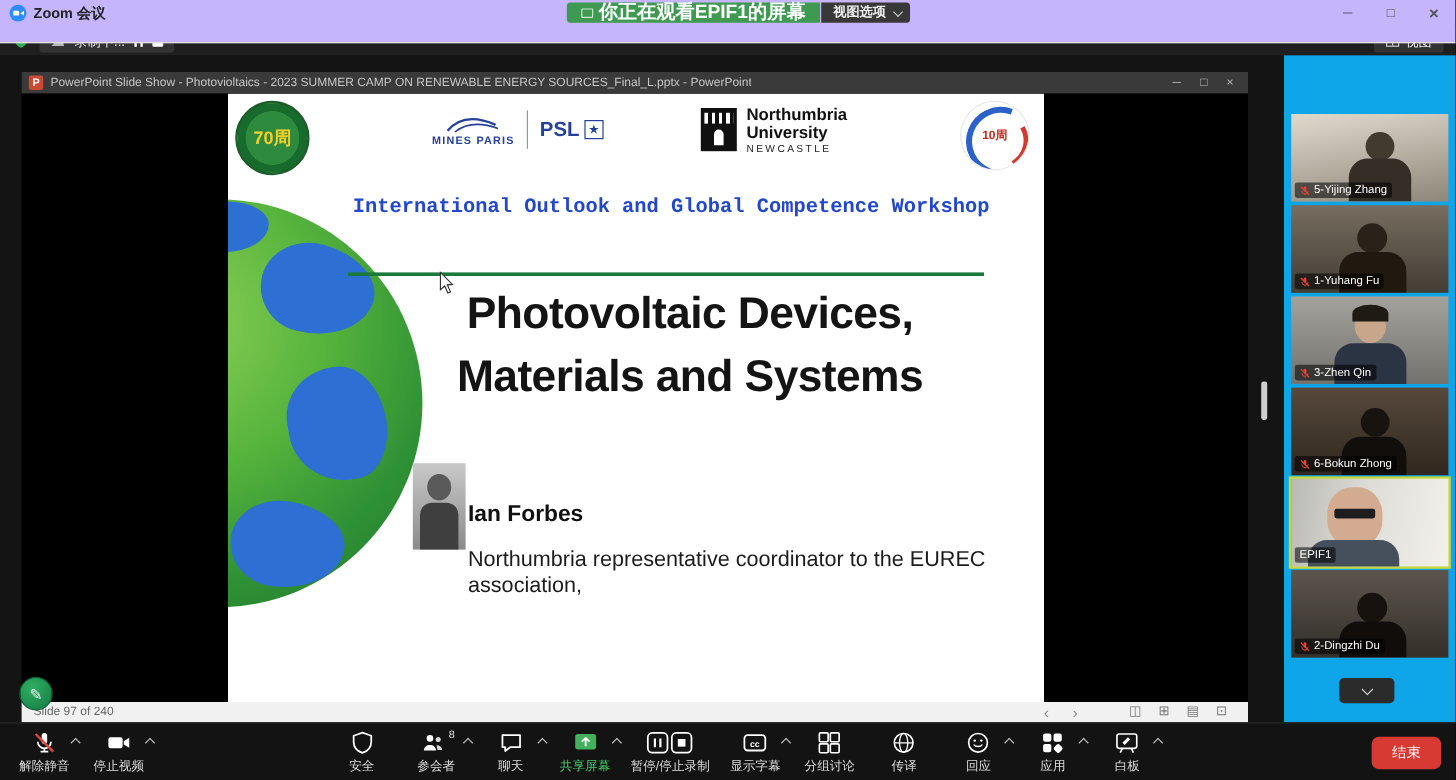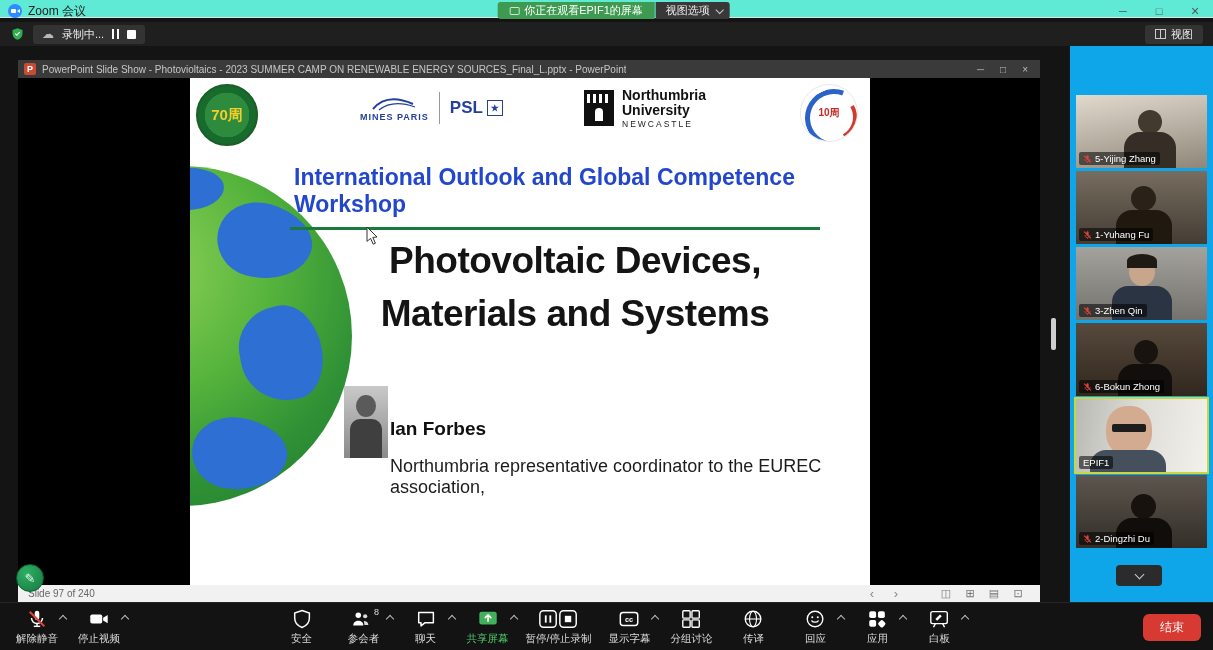--- a/index.html
+++ b/index.html
@@ -1,26 +1,26 @@
 <!DOCTYPE html>
 <html><head>
 <meta charset="utf-8">
 <style>
   * { margin:0; padding:0; box-sizing:border-box; }
   html,body { width:1213px; height:650px; overflow:hidden; }
   body { position:relative; background:#141414; font-family:"Liberation Sans",sans-serif; }
 
   
-  .topbar{position:absolute;left:0;top:0;width:100%;height:18px;background:#5eead4;border-bottom:1px solid #e3e3e3;z-index:30;}
+  .topbar{position:absolute;left:0;top:0;width:100%;height:36px;background:#c4b5fd;border-bottom:1px solid #e3e3e3;z-index:30;font-weight:bold;}
   .zoom-brand{position:absolute;left:8px;top:0;height:22px;display:flex;align-items:center;gap:6px;font-size:12px;color:#222;}
   .zoom-cam{width:14px;height:14px;border-radius:50%;background:#2d8cff;position:relative;}
   .zoom-cam::after{content:"";position:absolute;left:3px;top:5px;width:5px;height:4px;background:#fff;border-radius:1px;}
   .zoom-cam::before{content:"";position:absolute;left:8.5px;top:5px;border-top:2px solid transparent;border-bottom:2px solid transparent;border-right:3px solid #fff;}
   .banner{position:absolute;left:50%;top:2px;transform:translateX(-47%);display:flex;height:17px;}
-  .watch-pill{background:#3d9a50;color:#fff;font-size:11px;line-height:17px;padding:0 12px;border-radius:3px 0 0 3px;display:flex;align-items:center;gap:5px;white-space:nowrap;}
+  .watch-pill{background:#3d9a50;color:#fff;font-size:16px;line-height:17px;padding:0 12px;border-radius:3px 0 0 3px;display:flex;align-items:center;gap:5px;white-space:nowrap;}
   .monitor-ic{width:10px;height:8px;border:1px solid #c9e6cf;border-radius:1px;}
   .view-options{background:#383838;color:#ededed;font-size:11px;line-height:17px;padding:0 20px 0 10px;border-radius:0 3px 3px 0;margin-left:1px;position:relative;white-space:nowrap;}
   .view-options::after{content:"";position:absolute;right:7px;top:5px;width:5px;height:5px;border-right:1.4px solid #ccc;border-bottom:1.4px solid #ccc;transform:rotate(45deg);}
   .win-controls{position:absolute;right:0;top:0;height:22px;display:flex;}
   .win-btn{width:36px;height:22px;display:flex;align-items:center;justify-content:center;color:#555;font-size:11px;}
   .win-btn.close{font-size:14px;}
 
   
   .recbar{position:absolute;left:0;top:22px;width:100%;height:24px;background:#1f1f1f;display:flex;align-items:center;padding:0 10px;gap:8px;z-index:29;}
   .rec-group{display:flex;align-items:center;gap:8px;background:#333;border-radius:3px;padding:2px 9px;color:#ededed;font-size:11px;}
@@ -67,21 +67,21 @@
   .castle::before{content:"";position:absolute;left:3px;top:4px;right:3px;height:9px;background:repeating-linear-gradient(90deg,#fff 0 3px,transparent 3px 6px);}
   .castle::after{content:"";position:absolute;left:11px;top:18px;width:8px;height:13px;background:#fff;border-radius:4px 4px 0 0;}
   .uni-text{line-height:1.06;}
   .uni-l{font-size:14px;font-weight:bold;color:#111;}
   .uni-s{font-size:8.5px;letter-spacing:2px;color:#222;margin-top:2px;}
   .logo10{position:absolute;left:610px;top:6px;width:58px;height:58px;border-radius:50%;background:#fff;border:1px solid #e8e8e8;display:flex;align-items:center;justify-content:center;overflow:hidden;}
   .logo10::before{content:"";position:absolute;left:4px;top:4px;width:48px;height:48px;border-radius:50%;border:5px solid transparent;border-left-color:#2b62c9;border-top-color:#2b62c9;transform:rotate(-25deg);}
   .logo10::after{content:"";position:absolute;left:8px;top:8px;width:40px;height:40px;border-radius:50%;border:4px solid transparent;border-right-color:#d03a2f;transform:rotate(15deg);}
   .logo10-text{color:#c22a22;font-size:10px;font-weight:bold;position:relative;z-index:2;}
 
-  .heading1{position:absolute;left:104px;top:86px;width:600px;font-size:23px;font-weight:bold;color:#2247cc;}
+  .heading1{position:absolute;left:104px;top:86px;width:600px;font-size:17px;font-weight:bold;color:#2247cc;font-family:Liberation Mono, monospace;}
   .heading2{position:absolute;left:104px;top:120px;width:600px;font-size:17px;font-weight:bold;color:#2247cc;}
   .green-rule{position:absolute;left:100px;top:149px;width:530px;height:3px;background:#1a7a3c;}
   .main-title{position:absolute;left:130px;top:156px;width:510px;text-align:center;font-size:37px;font-weight:800;color:#141414;line-height:53px;letter-spacing:-0.5px;}
   .portrait{position:absolute;left:154px;top:308px;width:44px;height:72px;background:linear-gradient(180deg,#c9c9c9,#8a8a8a);overflow:hidden;}
   .portrait::before{content:"";position:absolute;left:12px;top:9px;width:20px;height:22px;border-radius:50%;background:#5a5a5a;}
   .portrait::after{content:"";position:absolute;left:6px;top:33px;width:32px;height:40px;border-radius:10px 10px 0 0;background:#3f3f3f;}
   .presenter{position:absolute;left:200px;top:340px;font-size:19px;font-weight:bold;color:#101010;}
   .presenter-desc{position:absolute;left:200px;top:378px;font-size:18px;color:#1c1c1c;}
   .cursor{position:absolute;left:176px;top:148px;z-index:3;}
 

